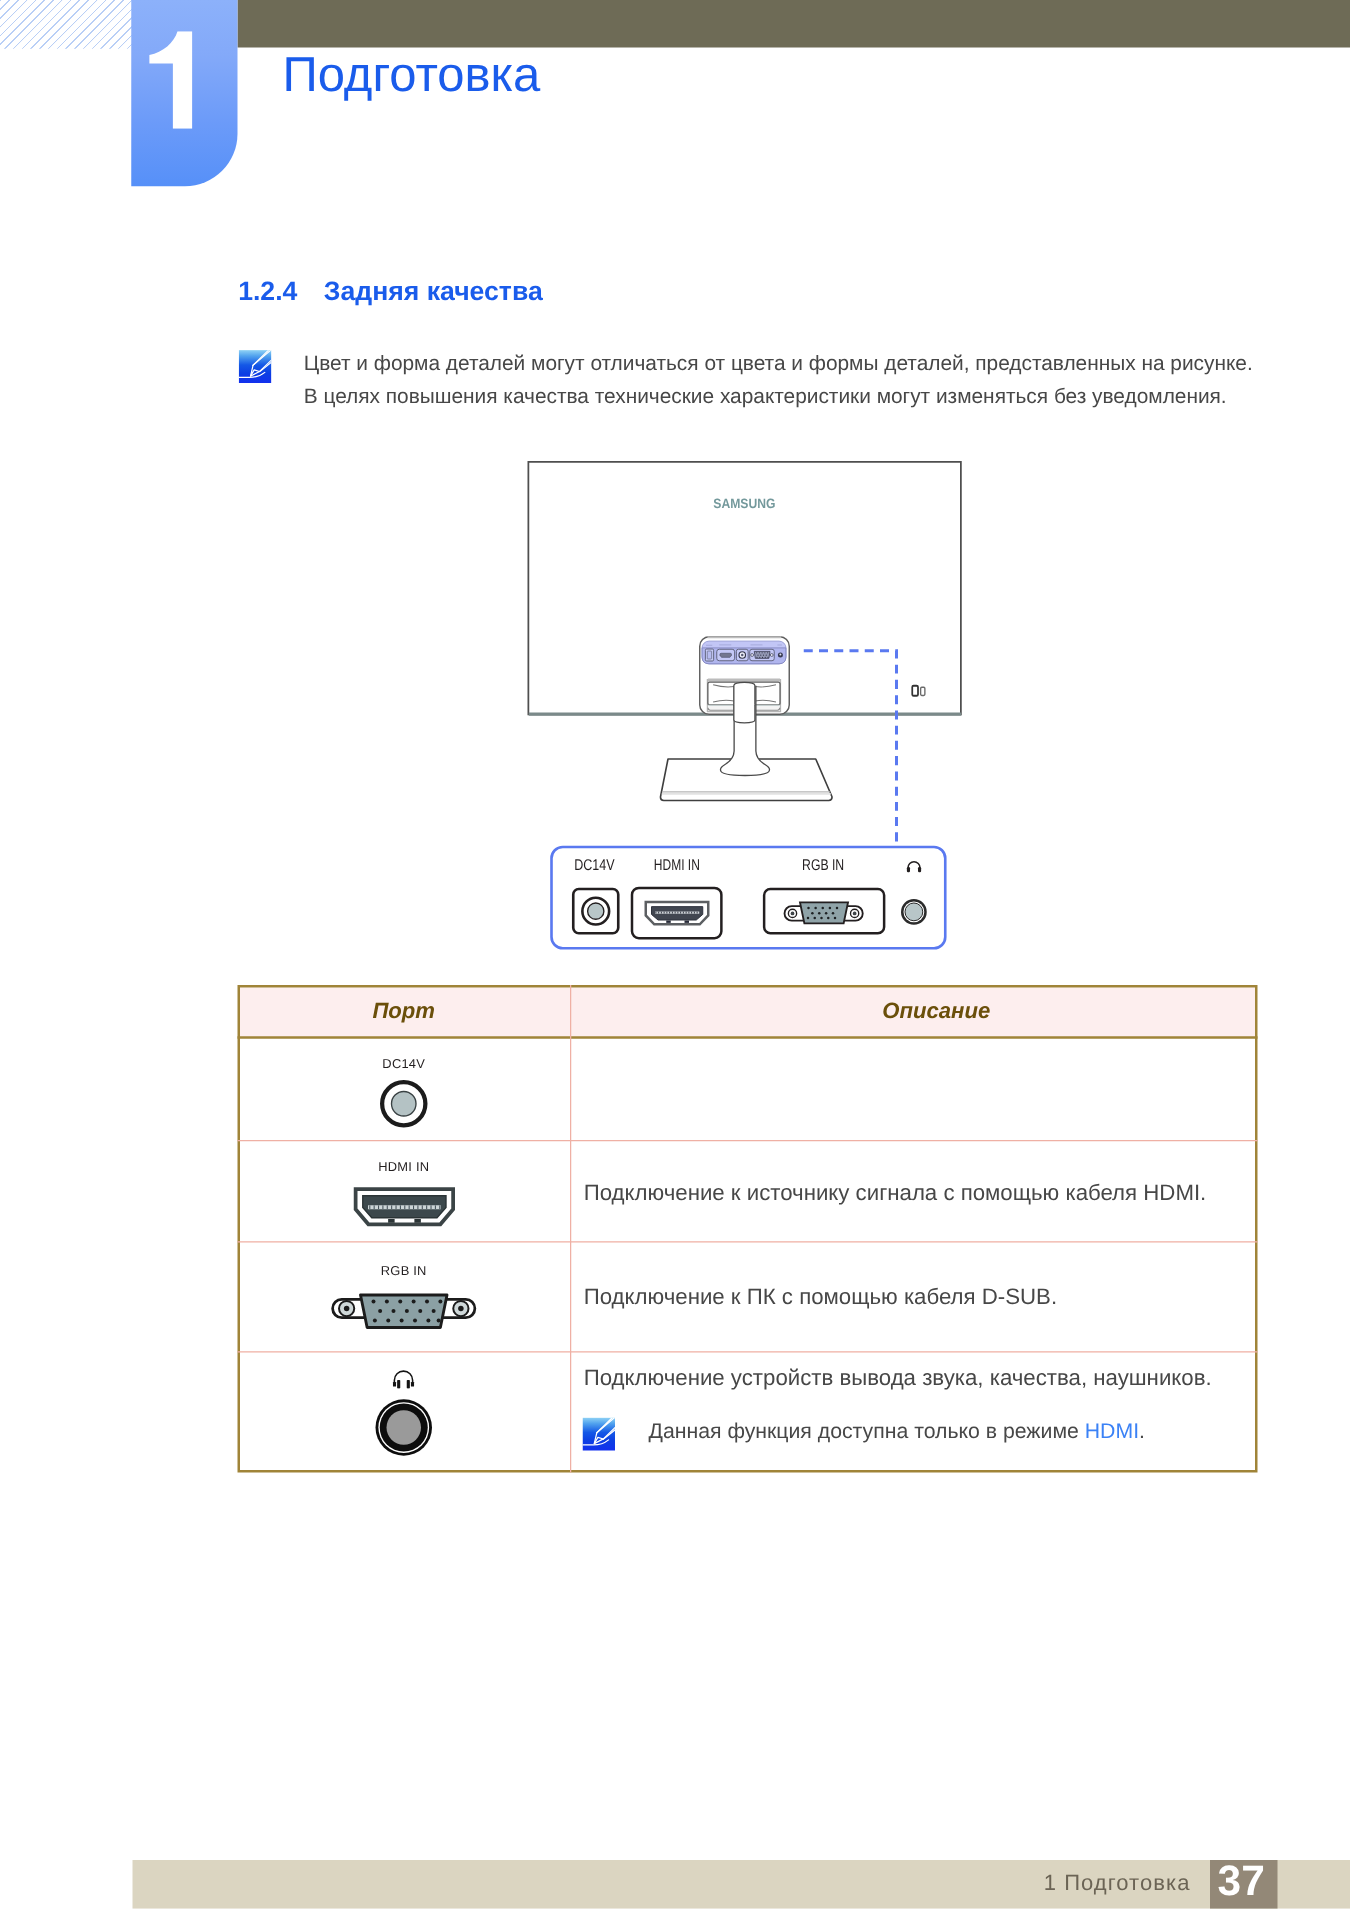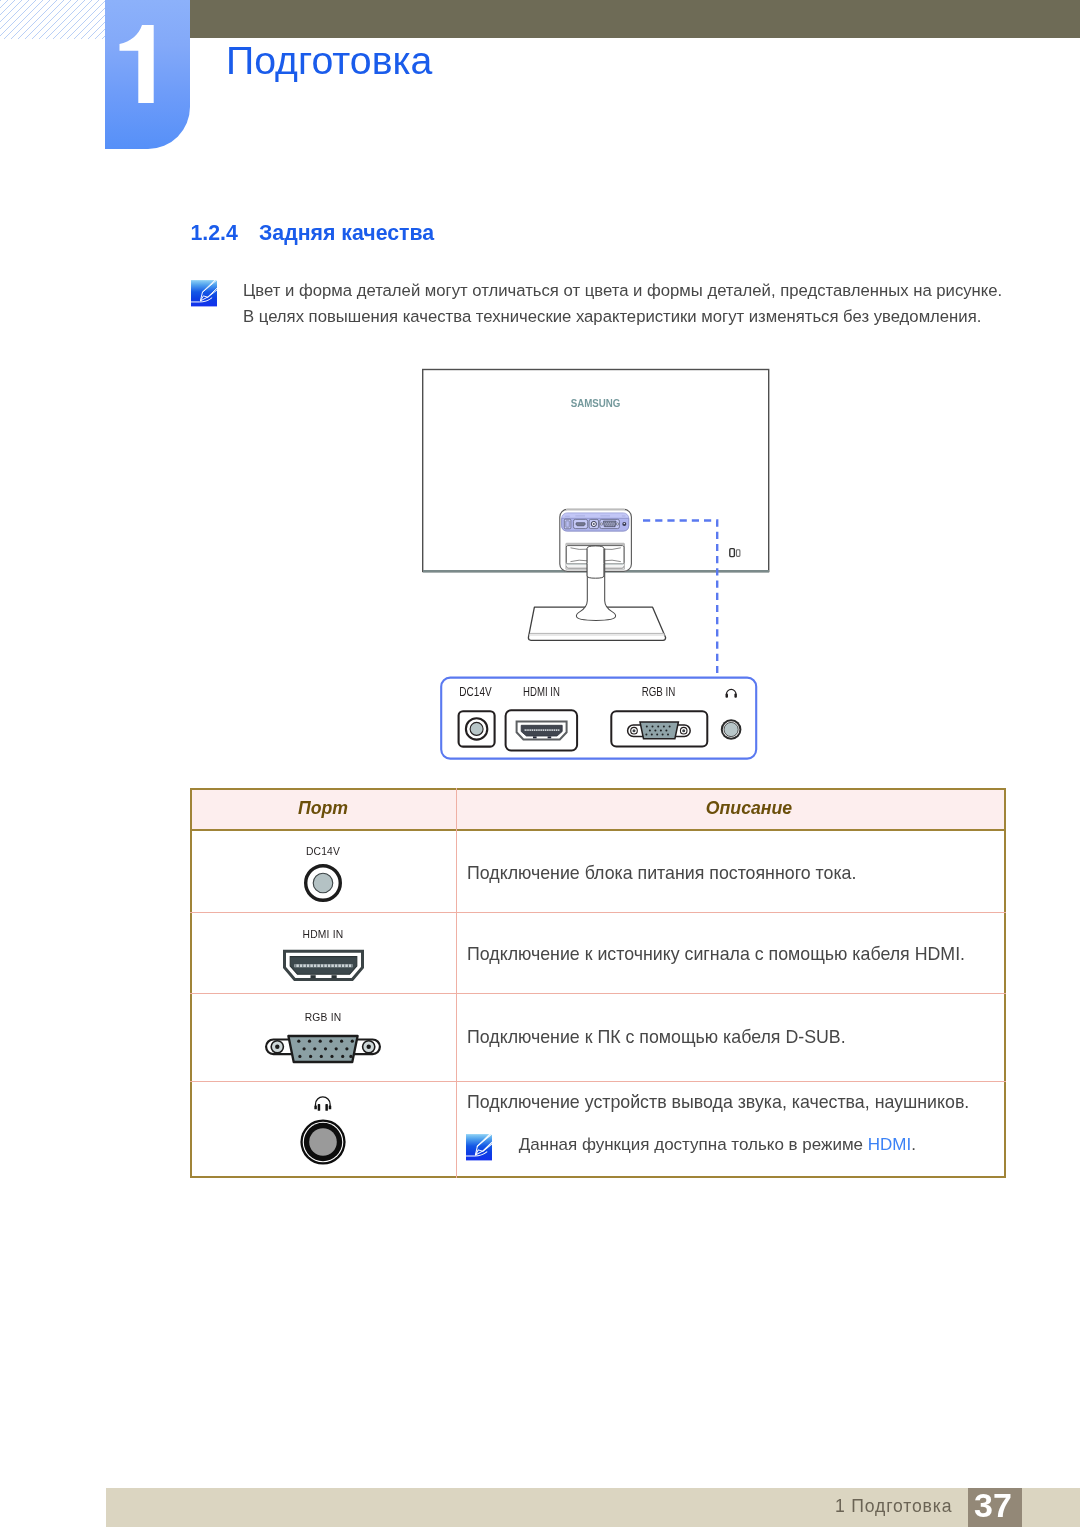--- a/index.html
+++ b/index.html
@@ -325,21 +325,20 @@
     <div class="rowsep" style="top:293px"></div>
 
     <div class="hdrtext c1">Порт</div>
     <div class="hdrtext c2">Описание</div>
 
     <div class="portlabel" style="left:0;top:59px;width:266px">DC14V</div>
     <svg style="position:absolute;left:113px;top:75px" width="40" height="40" viewBox="0 0 40 40">
       <circle cx="20" cy="20" r="17.3" fill="#ffffff" stroke="#1c1c1c" stroke-width="3.4"></circle>
       <circle cx="20" cy="20" r="9.8" fill="#b4c2c4" stroke="#3a4244" stroke-width="1.1"></circle>
     </svg>
-    <div class="desc" style="top:76.5px">Подключение блока питания постоянного тока.</div>
 
     <div class="portlabel" style="left:0;top:142px;width:266px">HDMI IN</div>
     <svg style="position:absolute;left:92px;top:161px" width="83" height="33" viewBox="0 0 83 33">
       <path d="M2.5 2.2 H80.5 V18.4 L70.3 30.4 H12.7 L2.5 18.4 Z" fill="#ffffff" stroke="#3b4446" stroke-width="3.0" stroke-linejoin="miter"></path>
       <path d="M8.2 7.6 H74.8 V17.0 L67.6 25.2 H15.4 L8.2 17.0 Z" fill="#3c484c" stroke="#2b3436" stroke-width="1.1" stroke-linejoin="miter"></path>
       <path d="M12.4 15.2 H70.6 V18.3 H12.4 Z" fill="#ccd5d7"></path>
       <g fill="#45525a">
         <rect x="13.4" y="15.3" width="0.85" height="2.9"></rect>
           <rect x="16.9" y="15.3" width="0.85" height="2.9"></rect>
         <rect x="20.4" y="15.3" width="0.85" height="2.9"></rect>

